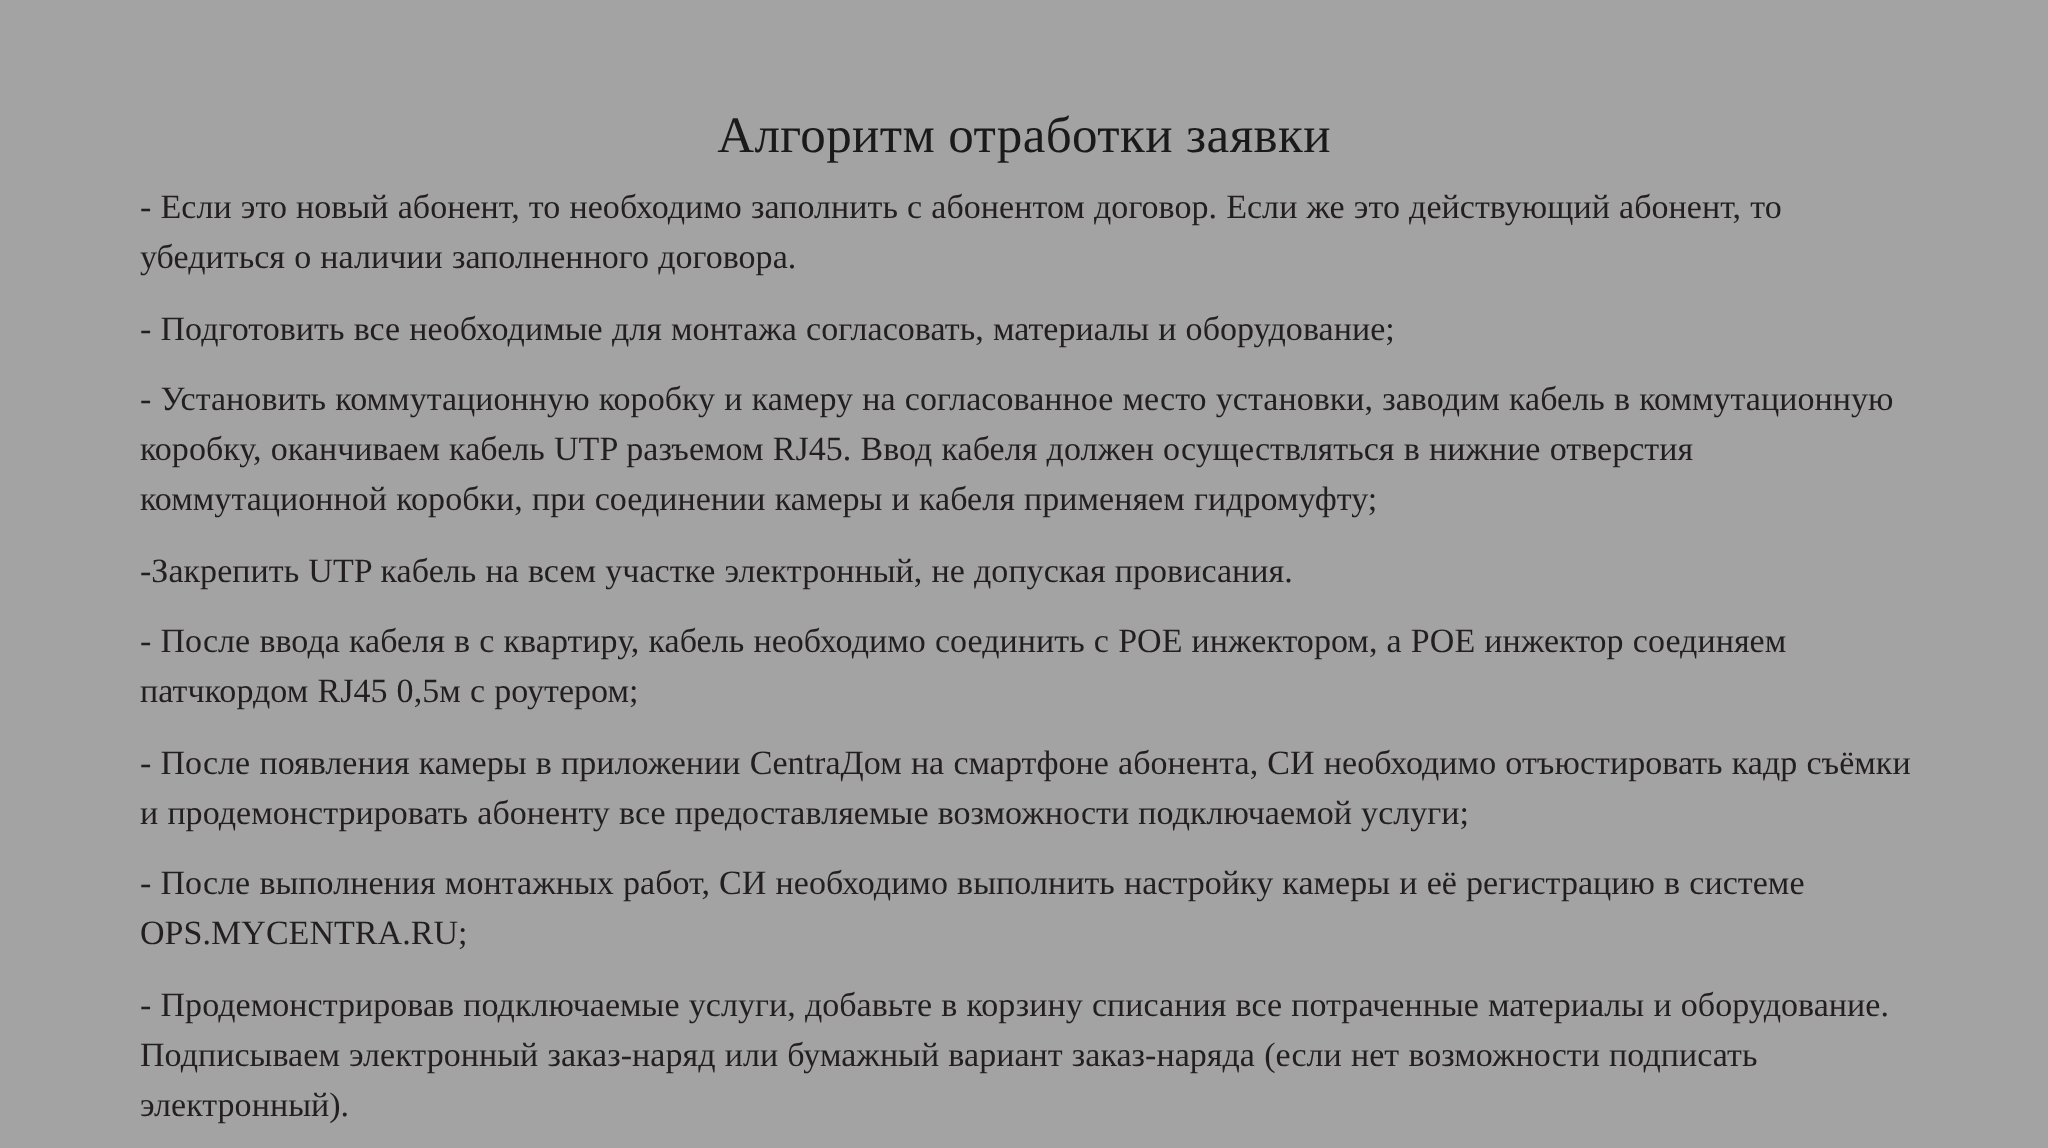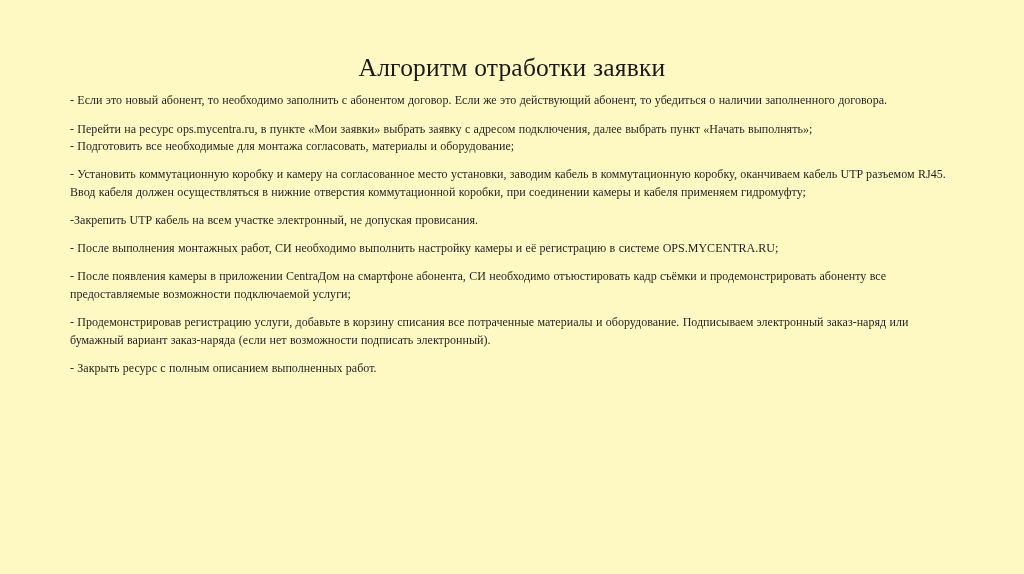--- a/index.html
+++ b/index.html
@@ -12,21 +12,21 @@
     width: 1024px;
     height: 574px;
     overflow: hidden;
     font-family: "Liberation Serif", "DejaVu Serif", serif;
     color: #231f20;
   }
   .slide {
     position: relative;
     width: 1024px;
     height: 574px;
-    background: #fef9c3;
+    background: #a3a3a3;
     box-sizing: border-box;
     padding-left: 14px;
   }
   .slide-title {
     position: absolute;
     top: 36px;
     left: 0;
     width: 1024px;
     text-align: center;
     font-size: 25.5px;
@@ -36,21 +36,21 @@
     color: #1a1a1a;
     font-family: "Liberation Serif", "DejaVu Serif", serif;
   }
   .body-area {
     position: absolute;
     top: 92px;
     left: 70px;
     width: 888px;
   }
   .para {
-    font-size: 12px;
+    font-size: 17px;
     line-height: 1.47;
     color: #231f20;
     margin: 0 0 10.5px 0;
     text-align: left;
     letter-spacing: 0.02px;
     word-spacing: 0.3px;
   }
   .para.tight {
     margin-bottom: 0;
   }
@@ -65,33 +65,33 @@
 <body>
 
 <div class="slide">
 
   <h1 class="slide-title">Алгоритм отработки заявки</h1>
 
   <div class="body-area">
 
     <p class="para gap-after-group">- Если это новый абонент, то необходимо заполнить с абонентом договор. Если же это действующий абонент, то убедиться о наличии заполненного договора.</p>
 
-    <p class="para tight">- Перейти на ресурс ops.mycentra.ru, в пункте «Мои заявки» выбрать заявку с адресом подключения, далее выбрать пункт «Начать выполнять»;</p>
 
     <p class="para">- Подготовить все необходимые для монтажа согласовать, материалы и оборудование;</p>
 
 
     <p class="para">- Установить коммутационную коробку и камеру на согласованное место установки, заводим кабель в коммутационную коробку, оканчиваем кабель UTP разъемом RJ45. Ввод кабеля должен осуществляться в нижние отверстия коммутационной коробки, при соединении камеры и кабеля применяем гидромуфту;</p>
 
     <p class="para">-Закрепить UTP кабель на всем участке электронный, не допуская провисания.</p>
 
 
+    <p class="para">- После ввода кабеля в с квартиру, кабель необходимо соединить с POE инжектором, а POE инжектор соединяем патчкордом RJ45 0,5м  с роутером;</p>
+
+    <p class="para">- После появления камеры в приложении CentraДом на смартфоне абонента, СИ необходимо отъюстировать кадр съёмки и продемонстрировать абоненту все предоставляемые возможности подключаемой услуги;</p>
 
     <p class="para">- После выполнения монтажных работ, СИ необходимо выполнить настройку камеры и её регистрацию в системе OPS.MYCENTRA.RU;</p>
 
-    <p class="para">- После появления камеры в приложении CentraДом на смартфоне абонента, СИ необходимо отъюстировать кадр съёмки и продемонстрировать абоненту все предоставляемые возможности подключаемой услуги;</p>
-
-    <p class="para">- Продемонстрировав регистрацию услуги, добавьте в корзину списания все потраченные материалы и оборудование. Подписываем электронный заказ-наряд или бумажный вариант заказ-наряда (если нет возможности подписать электронный).</p>
+    <p class="para">- Продемонстрировав подключаемые услуги, добавьте в корзину списания все потраченные материалы и оборудование. Подписываем электронный заказ-наряд или бумажный вариант заказ-наряда (если нет возможности подписать электронный).</p>
 
     <p class="para">- Закрыть ресурс с полным описанием выполненных работ.</p>
 
   </div>
 </div>
 
 </body></html>

